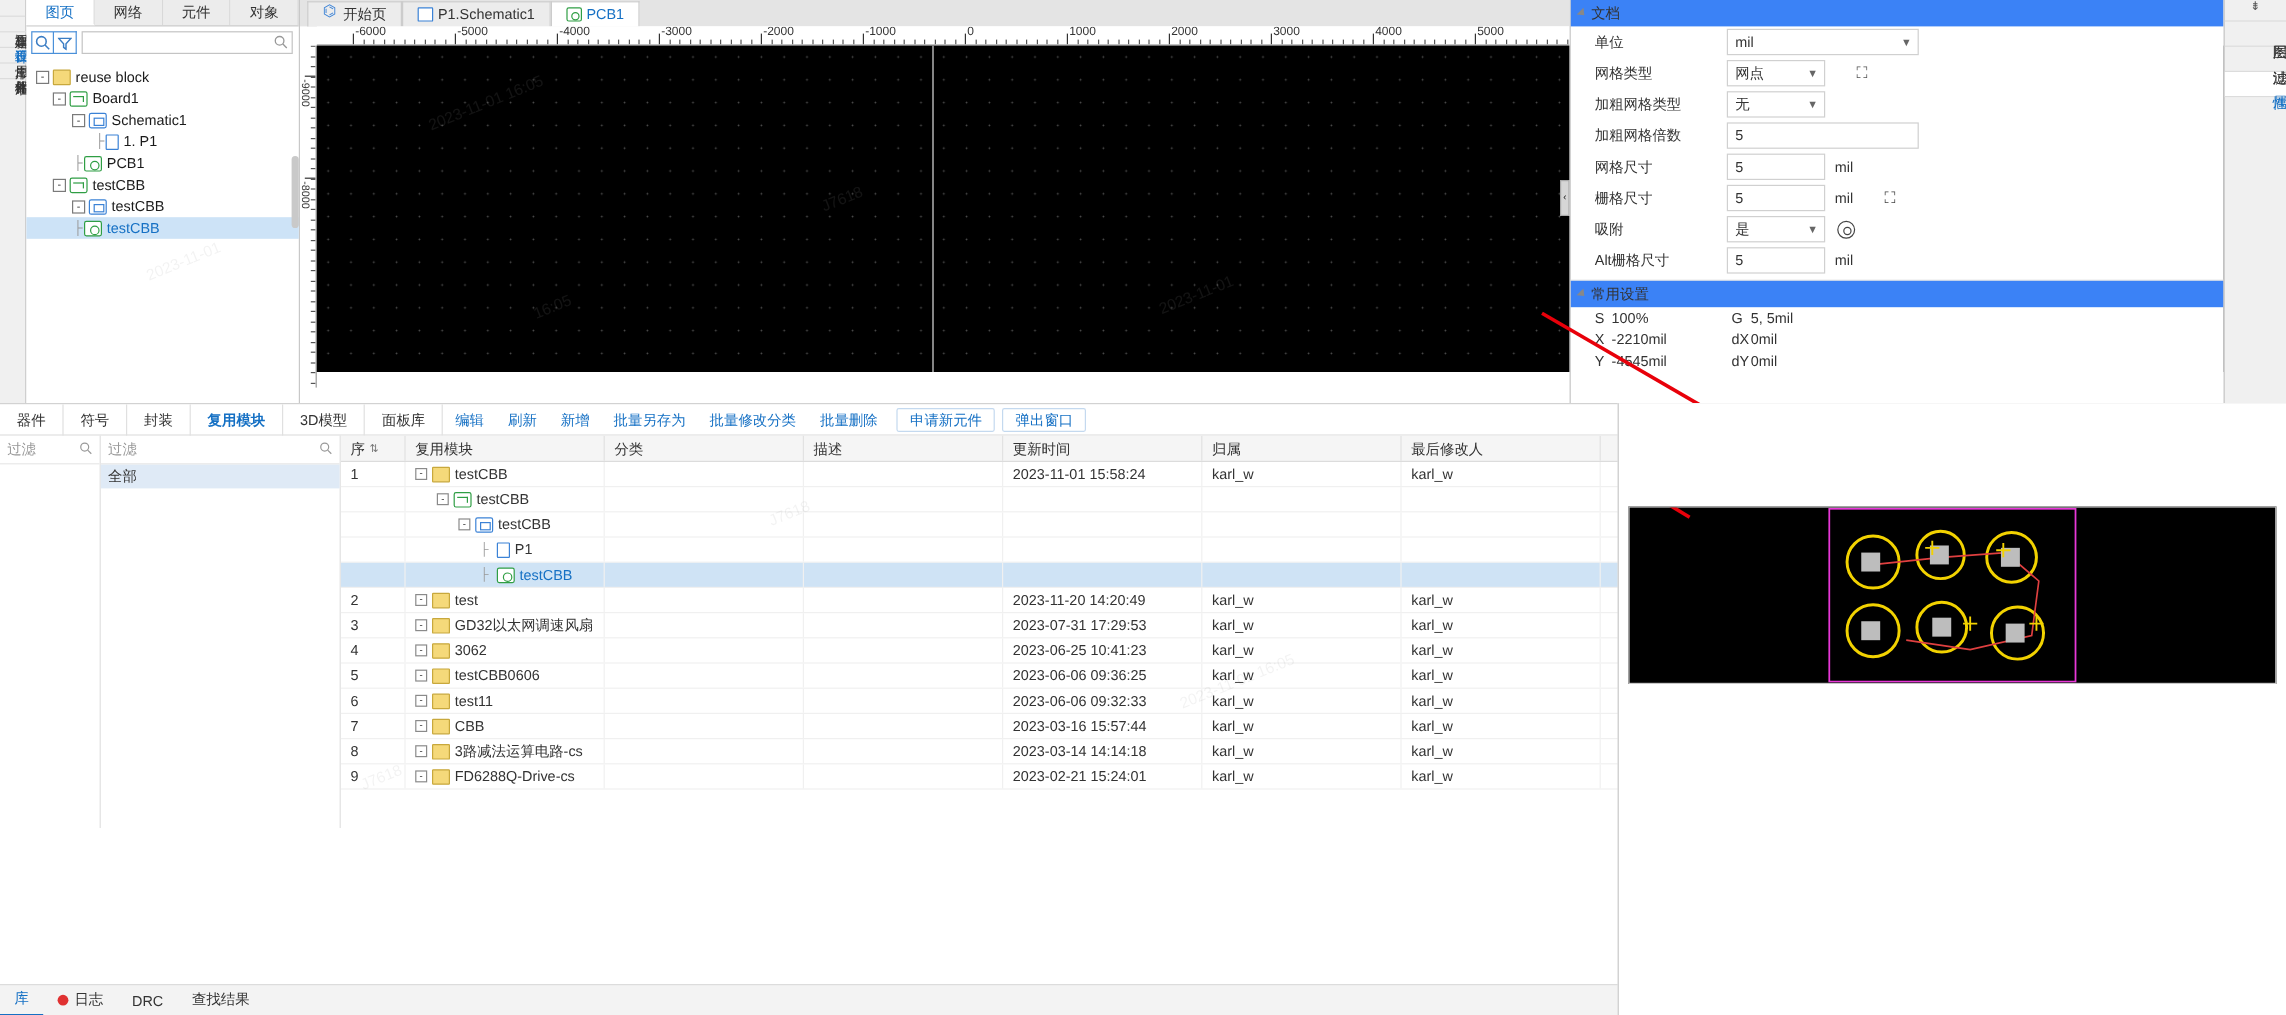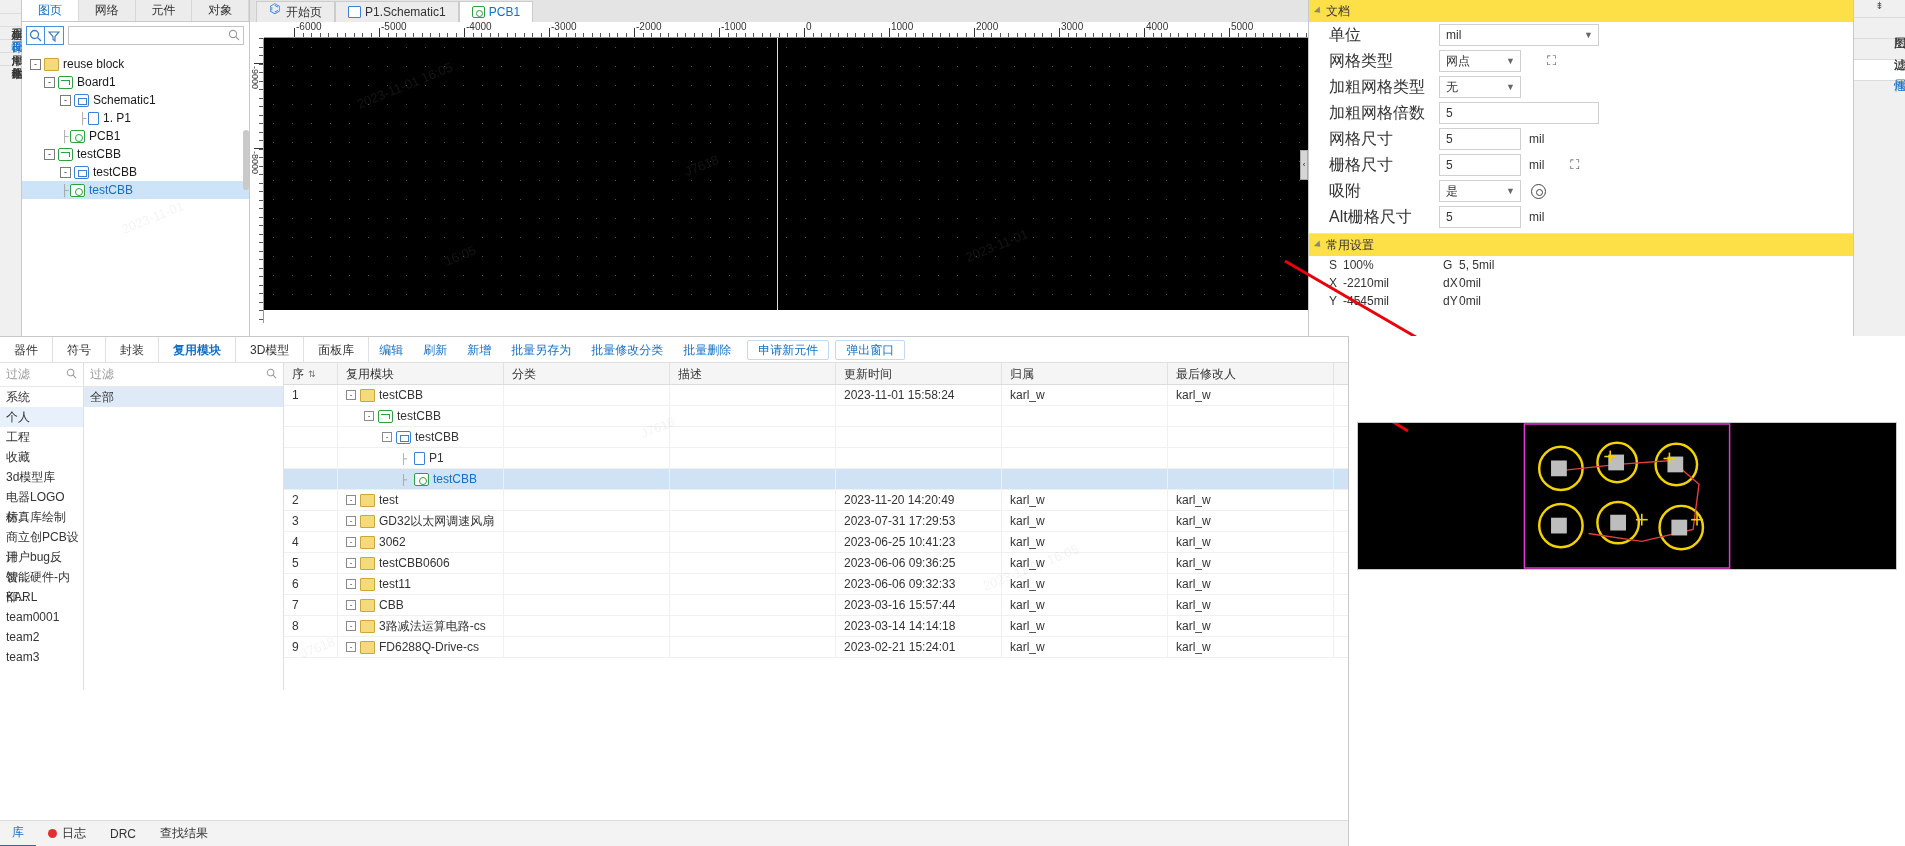--- a/index.html
+++ b/index.html
@@ -78,24 +78,24 @@
   .ltab .sw { width:8px; height:8px; display:inline-block;}
   .ltab.active { background:#6e6e6e;}
   .hscroll { position:absolute; left:264px; bottom:0; right:0; height:8px; background:#efefef;}
   .hscroll .th { position:absolute; left:2px; top:1px; width:92%; height:6px; background:#c5c5c5; border-radius:3px;}
   .canvas-right-arrow{position:absolute; right:0; top:150px; width:8px; height:30px; background:#d6d6d6; border:1px solid #aaa; font-size:8px; line-height:28px; text-align:center;}
 
   
   .props { position:absolute; left:1308px; top:0; width:545px; height:336px; background:#fff; border-left:1px solid #c8c8c8;}
   .props-head { height:20px; display:flex; align-items:center; justify-content:space-between; padding:0 10px 0 8px; border-bottom:1px solid #e3e3e3; font-size:12px; color:#333;}
   .props-head .cnt span { color:#333;}
-  .sec-title { display:flex; align-items:center; gap:5px; height:22px; padding-left:7px; font-size:12px; color:#333; background:#fde047;}
+  .sec-title { display:flex; align-items:center; gap:5px; height:22px; padding-left:7px; font-size:12px; color:#333; background:#3b82f6;}
   .tri { width:0; height:0; border-left:5px solid #888; border-top:4px solid transparent; border-bottom:4px solid transparent; transform:rotate(45deg);}
   .prow { display:flex; align-items:center; height:26px; padding-left:20px;}
-  .plabel { width:110px; font-size:16px; color:#333;}
+  .plabel { width:110px; font-size:12px; color:#333;}
   .pfield { height:22px; border:1px solid #d0d0d0; background:#fff; display:flex; align-items:center; padding:0 6px; font-size:12px; color:#333; position:relative;}
   .pfield.wide { width:160px;}
   .pfield.mid { width:82px;}
   .pfield.num { width:160px;}
   .pfield .cv { position:absolute; right:5px; color:#666; font-size:9px;}
   .unit { margin-left:8px; font-size:12px; color:#333;}
   .gearico { margin-left:10px; width:15px; height:15px; border:1.4px solid #444; border-radius:50%; position:relative;}
   .gearico:after{content:""; position:absolute; left:4px; top:4px; width:5px; height:5px; border:1.3px solid #444; border-radius:50%;}
   .linkico{ position:absolute; right:20px; top:84px; font-size:13px; color:#555;}
   .common { border-top:1px solid #e3e3e3; margin-top:3px;}
@@ -643,36 +643,20 @@
       <div class="cat1">
         <div class="filt">
           <span>过滤</span>
           <span class="mag">
             <svg width="11" height="11" viewBox="0 0 12 12">
                 <circle cx="5" cy="5" r="3.6" fill="none" stroke="#999" stroke-width="1.1"></circle>
                 <line x1="7.7" y1="7.7" x2="11" y2="11" stroke="#999" stroke-width="1.1"></line>
               </svg>
           </span>
         </div>
-        <div id="cat1List">
-            <div class="citem">系统</div>
-            <div class="citem sel">个人</div>
-            <div class="citem">工程</div>
-            <div class="citem">收藏</div>
-            <div class="citem">3d模型库</div>
-            <div class="citem">电器LOGO标...</div>
-            <div class="citem">仿真库绘制</div>
-            <div class="citem">商立创PCB设计</div>
-            <div class="citem">用户bug反馈...</div>
-            <div class="citem">智能硬件-内部...</div>
-            <div class="citem">KARL</div>
-            <div class="citem">team0001</div>
-            <div class="citem">team2</div>
-            <div class="citem">team3</div>
-          </div>
       </div>
       <div class="cat2">
         <div class="filt">
           <span>过滤</span>
           <span class="mag">
             <svg width="11" height="11" viewBox="0 0 12 12">
                 <circle cx="5" cy="5" r="3.6" fill="none" stroke="#999" stroke-width="1.1"></circle>
                 <line x1="7.7" y1="7.7" x2="11" y2="11" stroke="#999" stroke-width="1.1"></line>
               </svg>
           </span>

